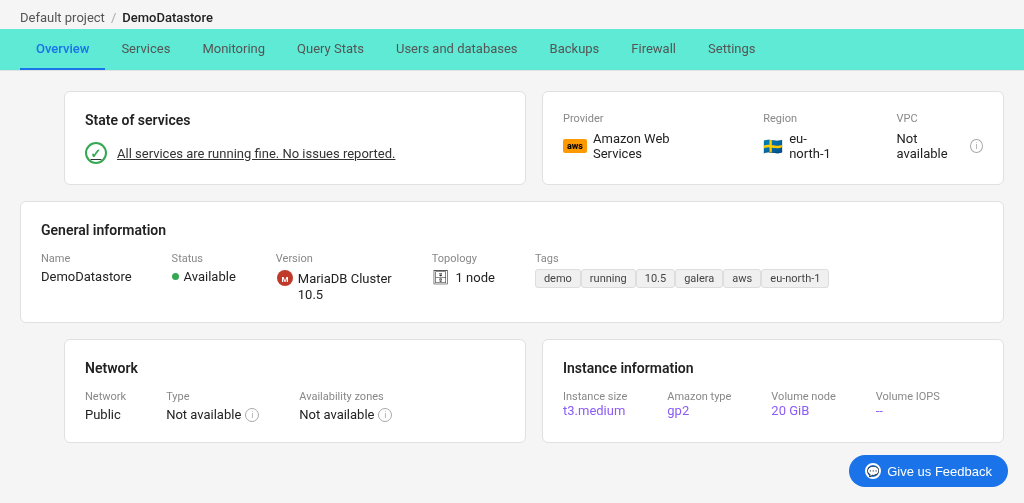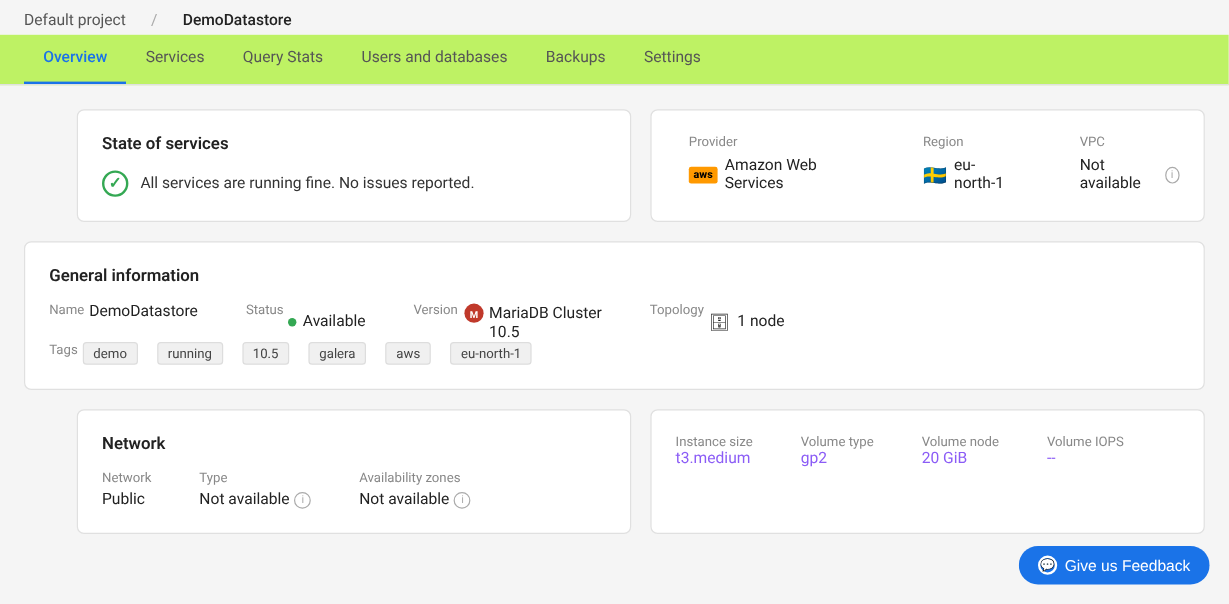--- a/index.html
+++ b/index.html
@@ -12,30 +12,30 @@
       min-height: 503px;
       overflow: hidden;
     }
 
     
     .breadcrumb-bar {
       background: #f5f5f5;
       padding: 10px 20px 0;
       display: flex;
       align-items: center;
-      gap: 21px;
+      gap: 6px;
       font-size: 13px;
       color: #555;
     }
     .breadcrumb-separator { color: #aaa; }
     .breadcrumb-current { font-weight: 500; color: #222; }
 
     
     .tabs-bar {
-      background: #bef264;
+      background: #5eead4;
       border-bottom: 1px solid #e0e0e0;
       padding: 0 20px;
       display: flex;
       gap: 0;
       margin-top: 4px;
     }
     .tab {
       padding: 12px 16px;
       font-size: 13px;
       color: #555;
@@ -80,20 +80,21 @@
       margin-bottom: 14px;
     }
 
     
     .services-status {
       display: flex;
       align-items: center;
       gap: 10px;
       font-size: 13px;
       color: #333;
+      text-decoration: underline;
     }
     .check-icon {
       width: 22px;
       height: 22px;
       border-radius: 50%;
       border: 2px solid #34a853;
       display: flex;
       align-items: center;
       justify-content: center;
       flex-shrink: 0;
@@ -102,21 +103,20 @@
       content: "✓";
       color: #34a853;
       font-size: 13px;
       font-weight: 700;
     }
 
     
     .cloud-grid {
       display: flex;
       gap: 56px;
-      margin-left: 11px;
     }
     .cloud-col label {
       display: block;
       font-size: 11px;
       color: #888;
       margin-bottom: 6px;
     }
     .cloud-col .value {
       font-size: 13px;
       color: #222;
@@ -149,21 +149,21 @@
     }
 
     
     .general-grid {
       display: flex;
       gap: 0;
       flex-wrap: wrap;
     }
     .general-col {
       display: flex;
-      flex-direction: row;
+      flex-direction: column;
       gap: 4px;
       margin-right: 40px;
     }
     .general-col label {
       font-size: 11px;
       color: #888;
     }
     .general-col .value {
       font-size: 13px;
       color: #222;
@@ -185,21 +185,21 @@
       display: flex;
       align-items: center;
       gap: 6px;
     }
     .topology-icon {
       font-size: 14px;
     }
     .tags-wrap {
       display: flex;
       flex-wrap: wrap;
-      gap: 16px;
+      gap: 0;
     }
     .tag-badge {
       background: #f0f0f0;
       border: 1px solid #ddd;
       border-radius: 3px;
       padding: 2px 8px;
       font-size: 11px;
       color: #444;
     }
 
@@ -293,23 +293,25 @@
 
 <div class="breadcrumb-bar">
   <a class="breadcrumb-link">Default project</a>
   <span class="breadcrumb-separator">/</span>
   <span class="breadcrumb-current">DemoDatastore</span>
 </div>
 
 <div class="tabs-bar">
   <div class="tab active">Overview</div>
   <div class="tab">Services</div>
+  <div class="tab">Monitoring</div>
   <div class="tab">Query Stats</div>
   <div class="tab">Users and databases</div>
   <div class="tab">Backups</div>
+  <div class="tab">Firewall</div>
   <div class="tab">Settings</div>
 </div>
 
 <div class="content">
 
   <div class="card-row">
 
     <div class="card card-half">
       <div class="card-title">State of services</div>
       <div class="services-status">
@@ -424,29 +426,30 @@
           <div class="value">
             <span>Not available</span>
             <span class="info-icon">i</span>
           </div>
         </div>
 
       </div>
     </div>
 
     <div class="card card-half">
+      <div class="card-title">Instance information</div>
       <div class="instance-grid">
 
         <div class="instance-col">
           <label>Instance size</label>
           <div class="value">t3.medium</div>
         </div>
 
         <div class="instance-col">
-          <label>Volume type</label>
+          <label>Amazon type</label>
           <div class="value">gp2</div>
         </div>
 
         <div class="instance-col">
           <label>Volume node</label>
           <div class="value">20 GiB</div>
         </div>
 
         <div class="instance-col">
           <label>Volume IOPS</label>

